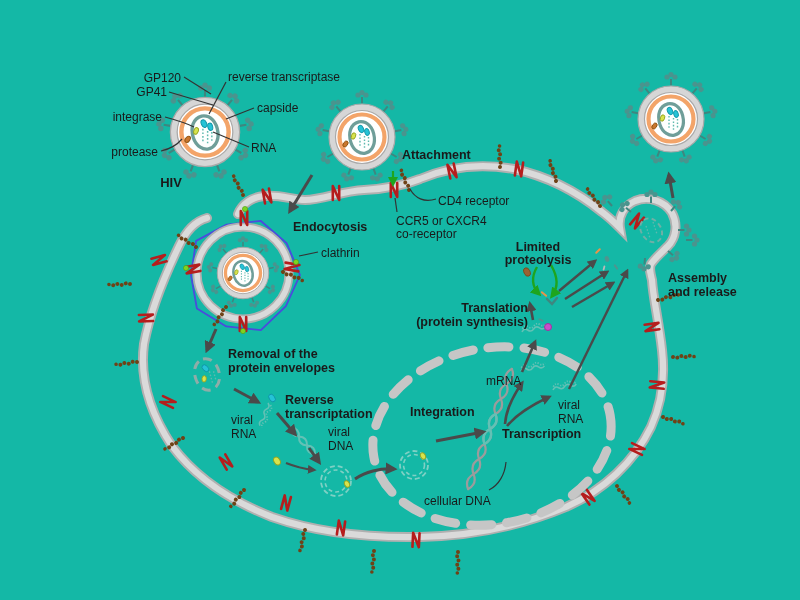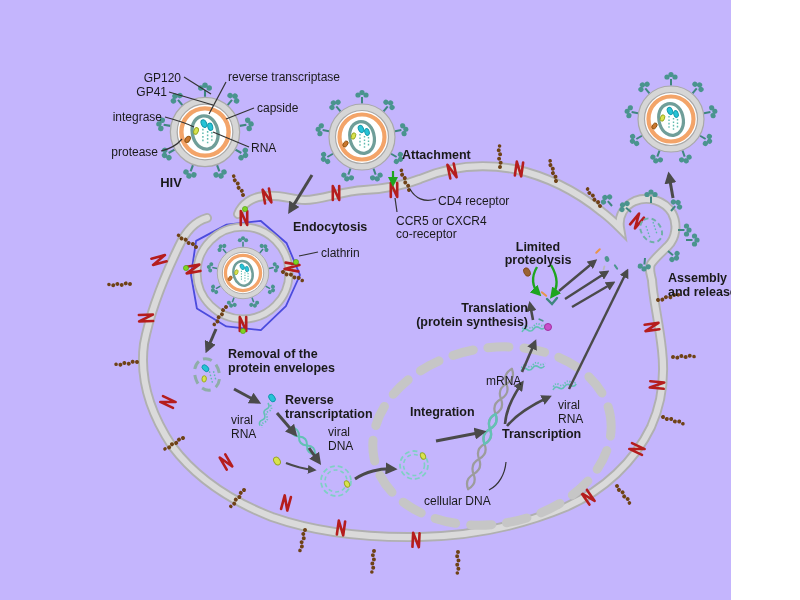--- a/index.html
+++ b/index.html
@@ -1,16 +1,16 @@
 <!DOCTYPE html>
 <html><head>
 <meta charset="utf-8">
 <style>
   html,body{margin:0;padding:0;background:#fff;}
-  #canvas{position:relative;width:731px;height:600px;background:#c4b5fd;overflow:hidden;}
+  #canvas{position:relative;width:800px;height:600px;background:#14b8a6;overflow:hidden;}
   svg{display:block;}
   text{font-family:"Liberation Sans","DejaVu Sans",sans-serif;fill:#1a1a1a;font-size:12px;}
   text.b{font-weight:bold;font-size:12.5px;}
   text.hiv{font-weight:bold;font-size:13px;}
 </style>
 </head>
 <body>
 
 <div id="canvas">
 <svg width="800" height="600" viewBox="0 0 800 600" xmlns="http://www.w3.org/2000/svg">

